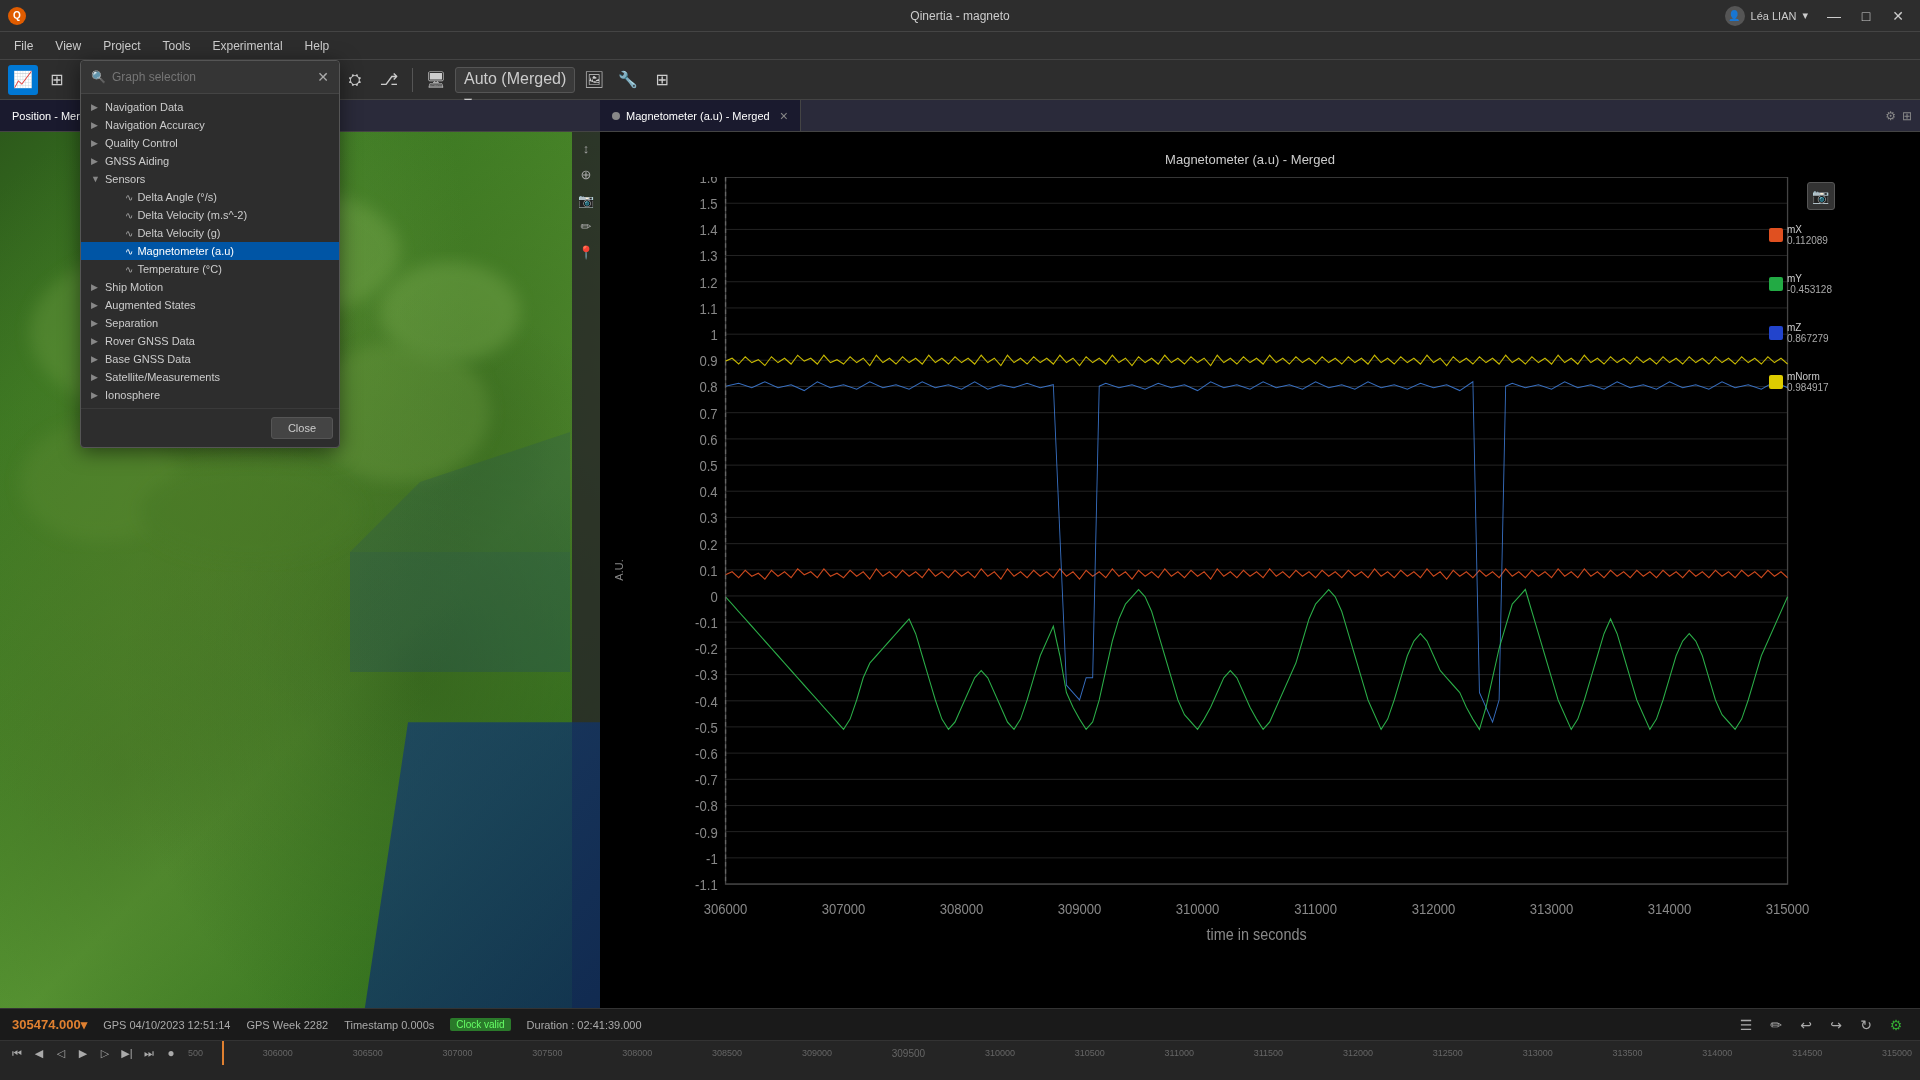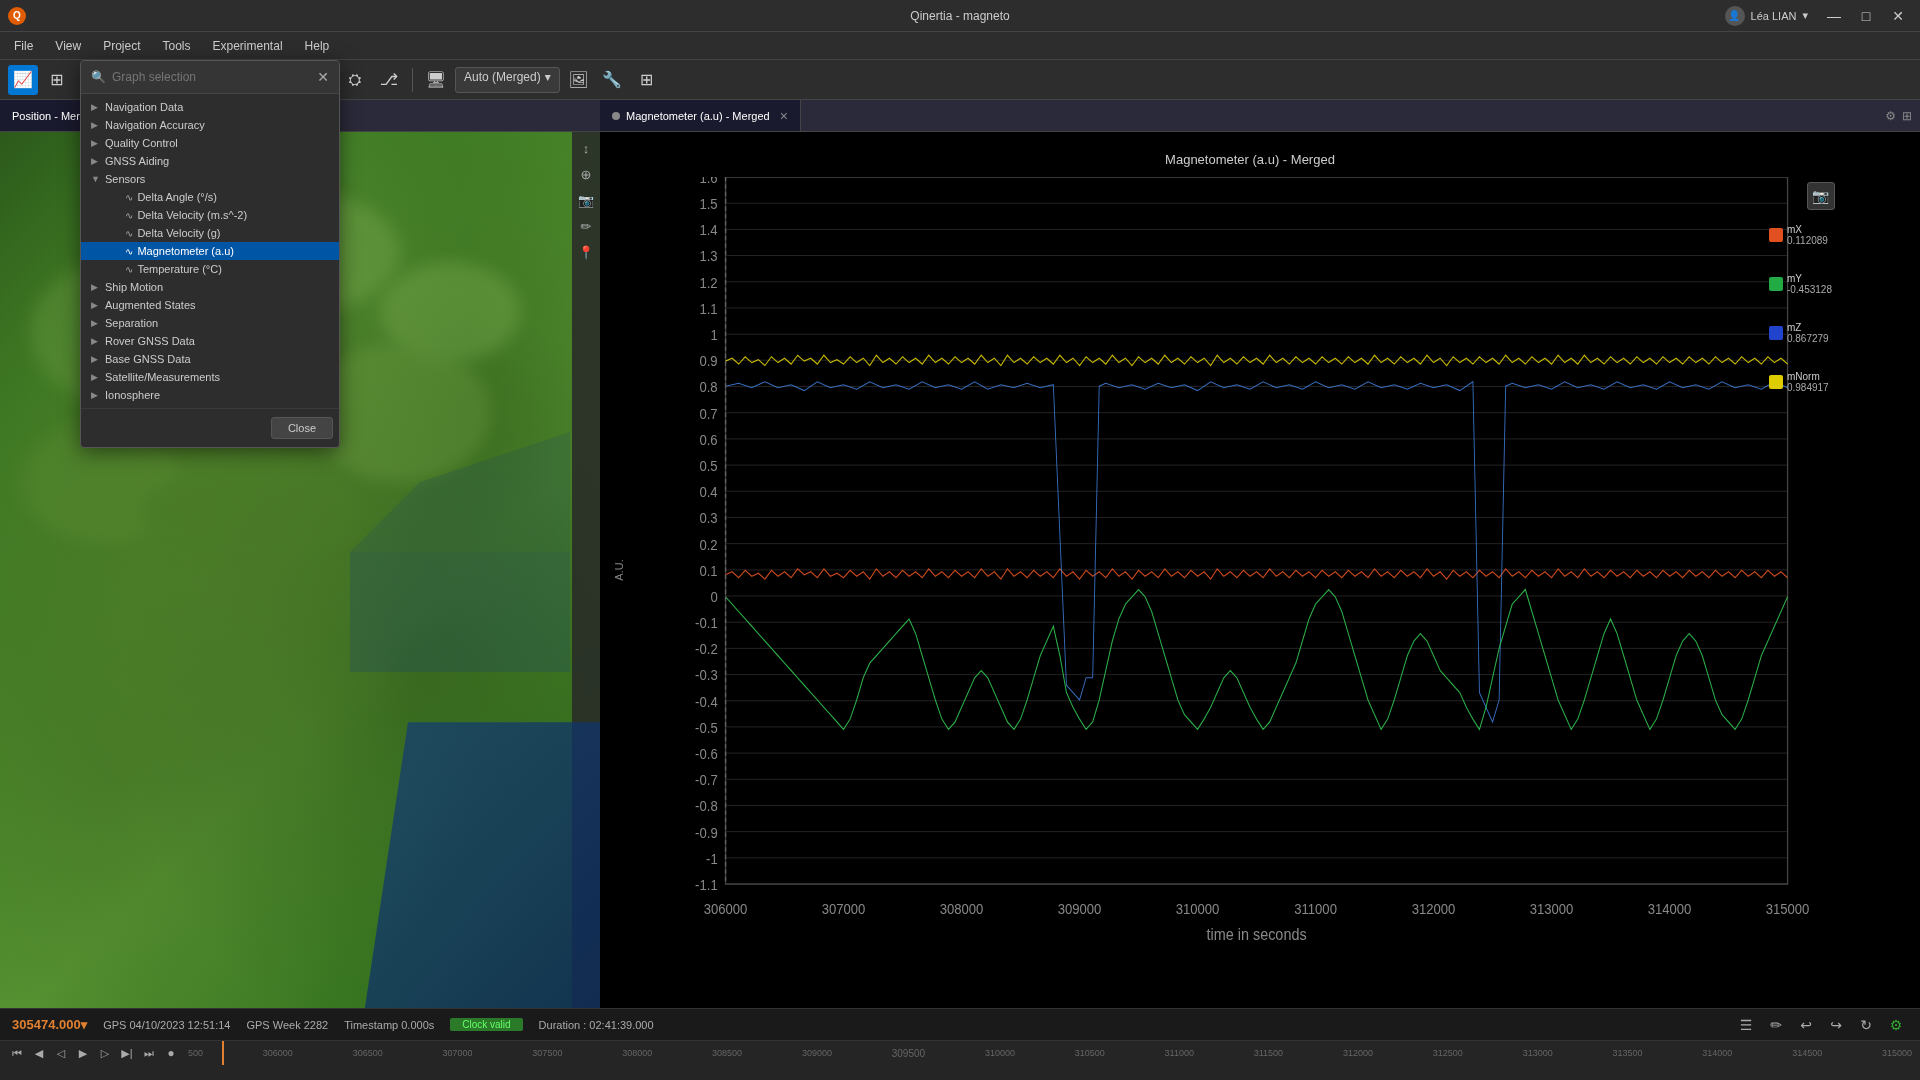--- a/index.html
+++ b/index.html
@@ -92,23 +92,24 @@
       margin: 0 4px;
     }
     .toolbar-dropdown {
       display: flex; align-items: flex-start;
       background: #3a3a3a;
       border: 1px solid #555;
       border-radius: 3px;
       padding: 2px 8px;
       cursor: pointer;
       color: #ccc;
-      font-size: 12px;
+      font-size: 16px;
       height: 26px;
       gap: 4px;
+      flex-direction: column;
     }
 
     
     #main {
       display: flex;
       height: calc(1080px - 32px - 28px - 40px - 32px - 40px);
     }
 
     
     #map-panel {
@@ -283,21 +284,21 @@
     #timestamp {
       color: #e08030;
       font-weight: bold;
       font-size: 13px;
       display: flex; align-items: center; 
     }
     .status-item { color: #aaa; }
     .clock-valid {
       background: #2a7a2a;
       color: #6f6;
-      padding: 1px 12px;
+      padding: 1px 6px;
       border-radius: 2px;
       font-size: 10px;
     }
     .status-icons {
       margin-left: auto;
       display: flex;
       gap: 6px;
       align-items: center;
     }
     .status-icon-btn {

